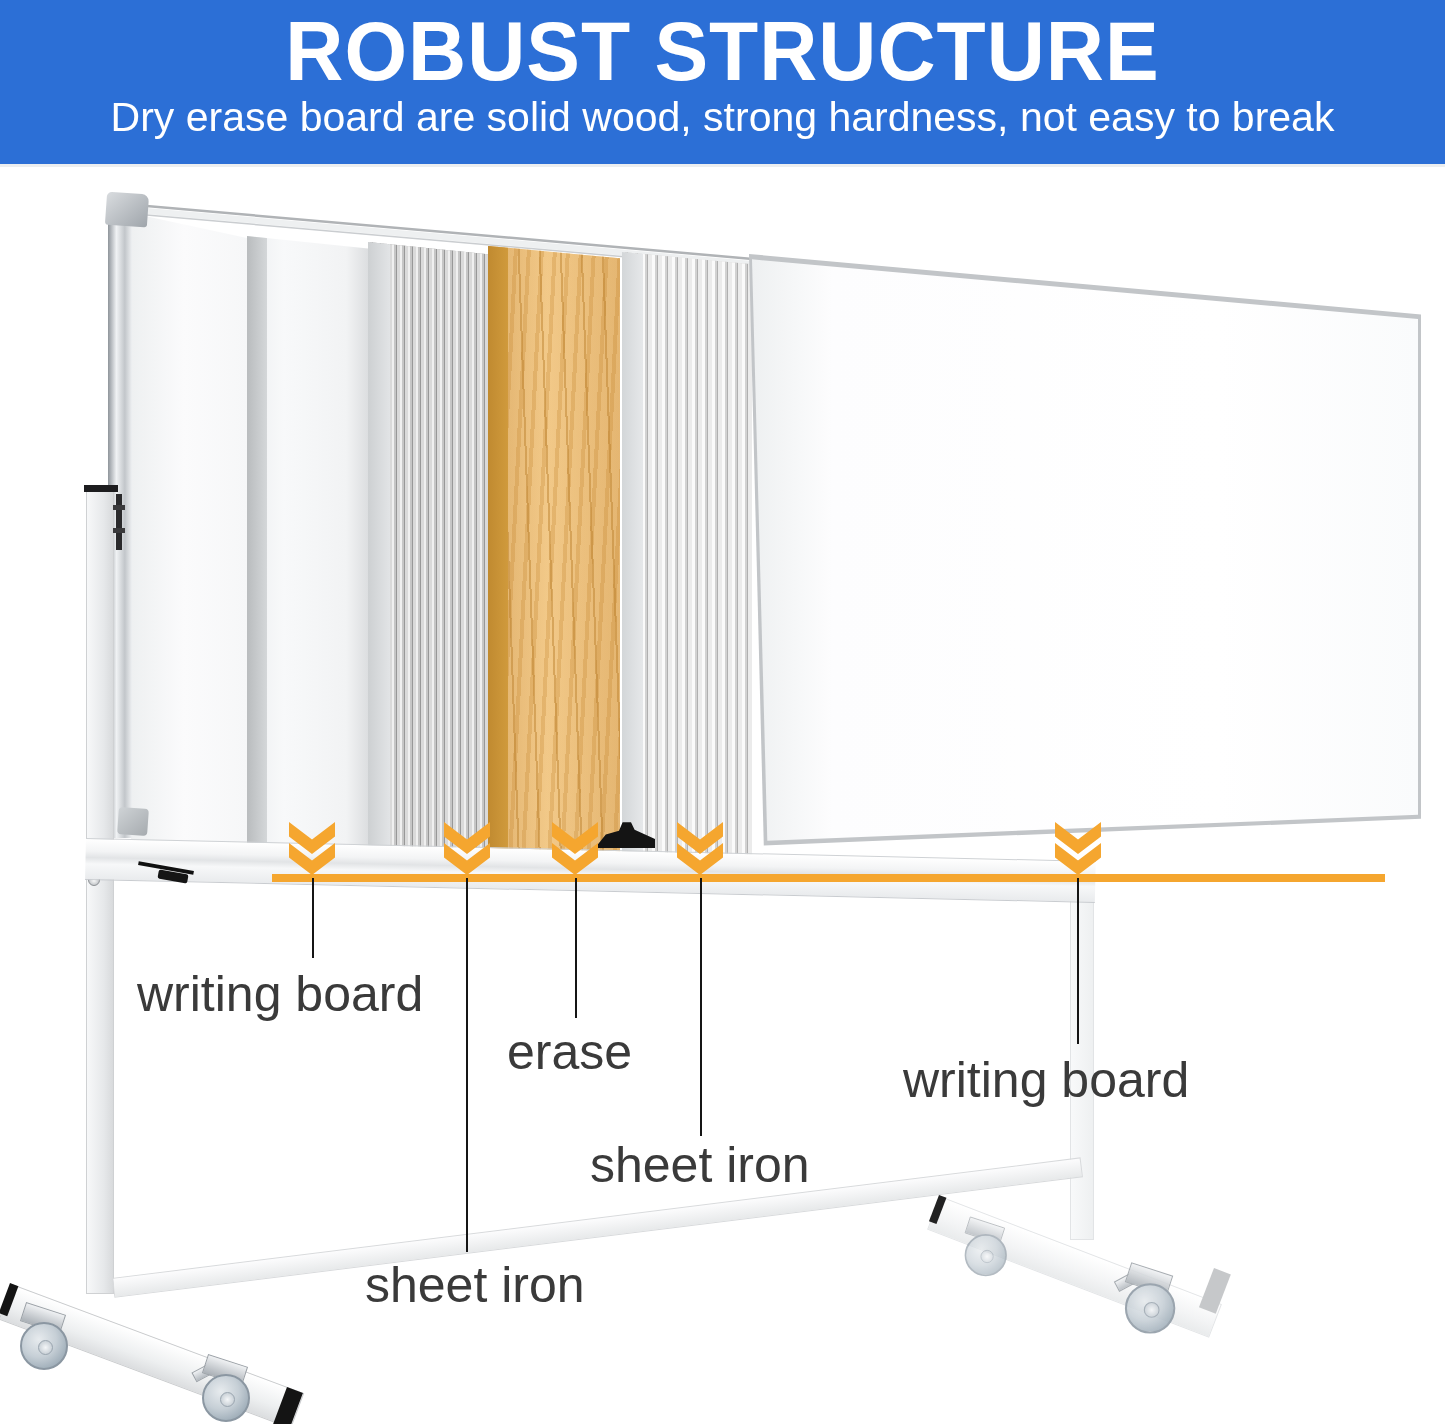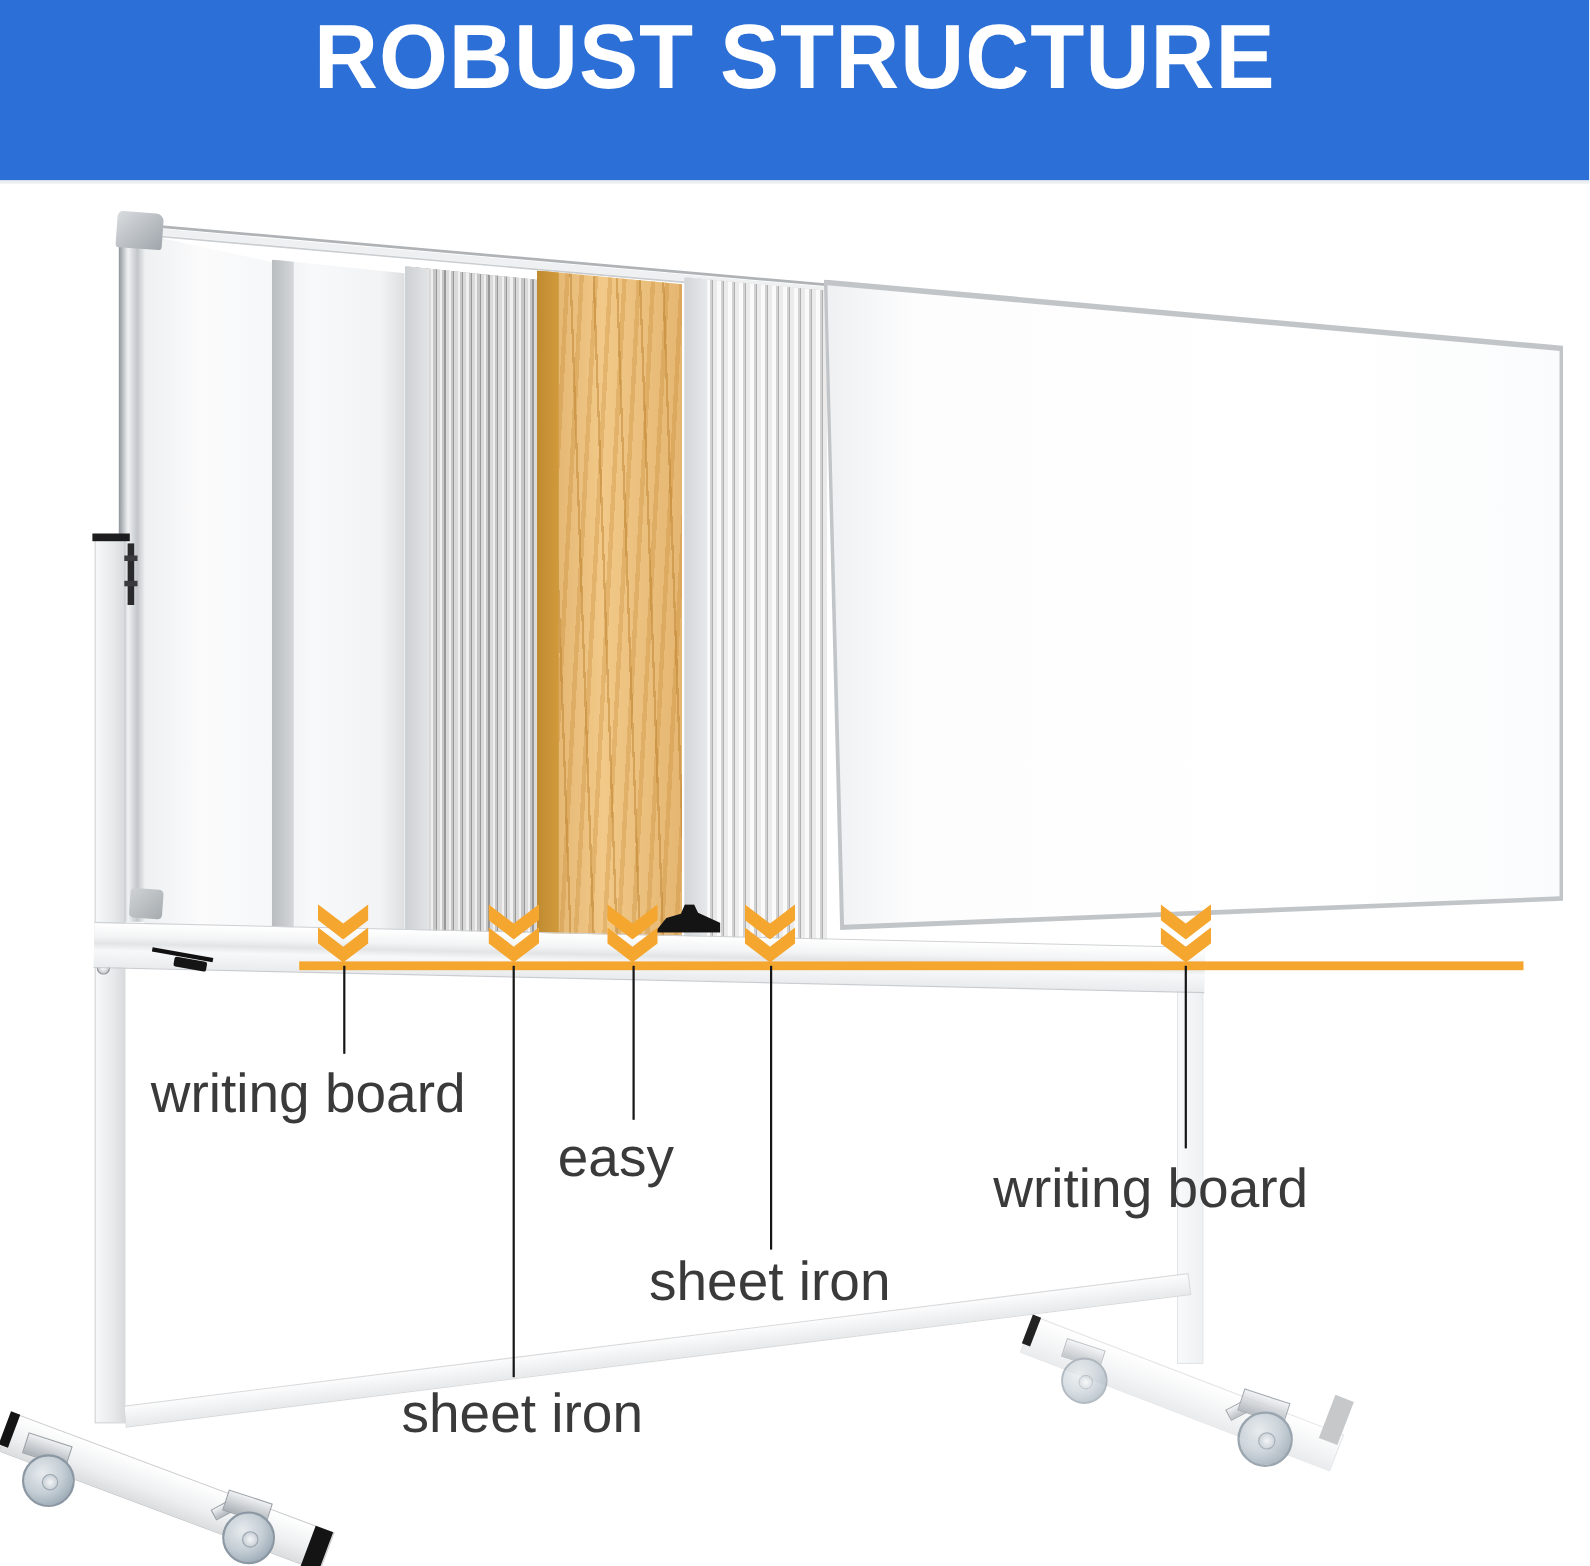--- a/index.html
+++ b/index.html
@@ -210,23 +210,24 @@
       <div class="chev c2"></div>
     </div>
 
   <div class="abs leader" style="left:312px;top:878px;height:80px;"></div>
   <div class="abs leader" style="left:466px;top:878px;height:374px;"></div>
   <div class="abs leader" style="left:575px;top:878px;height:140px;"></div>
   <div class="abs leader" style="left:700px;top:878px;height:258px;"></div>
   <div class="abs leader" style="left:1077px;top:878px;height:166px;"></div>
 
   <div class="lbl" style="left:137px;top:968px;">writing board</div>
-  <div class="lbl" style="left:507px;top:1026px;">easy</div>
+  <div class="lbl" style="left:507px;top:1026px;">erase</div>
   <div class="lbl" style="left:590px;top:1139px;">sheet iron</div>
   <div class="lbl" style="left:903px;top:1054px;">writing board</div>
   <div class="lbl" style="left:365px;top:1259px;">sheet iron</div>
 
   <div class="banner">
     <h1 class="banner-title">ROBUST STRUCTURE</h1>
+    <p class="banner-sub">Dry erase board are solid wood, strong hardness, not easy to break</p>
   </div>
   <div class="banner-edge"></div>
 
 </div>
 
 </body></html>

